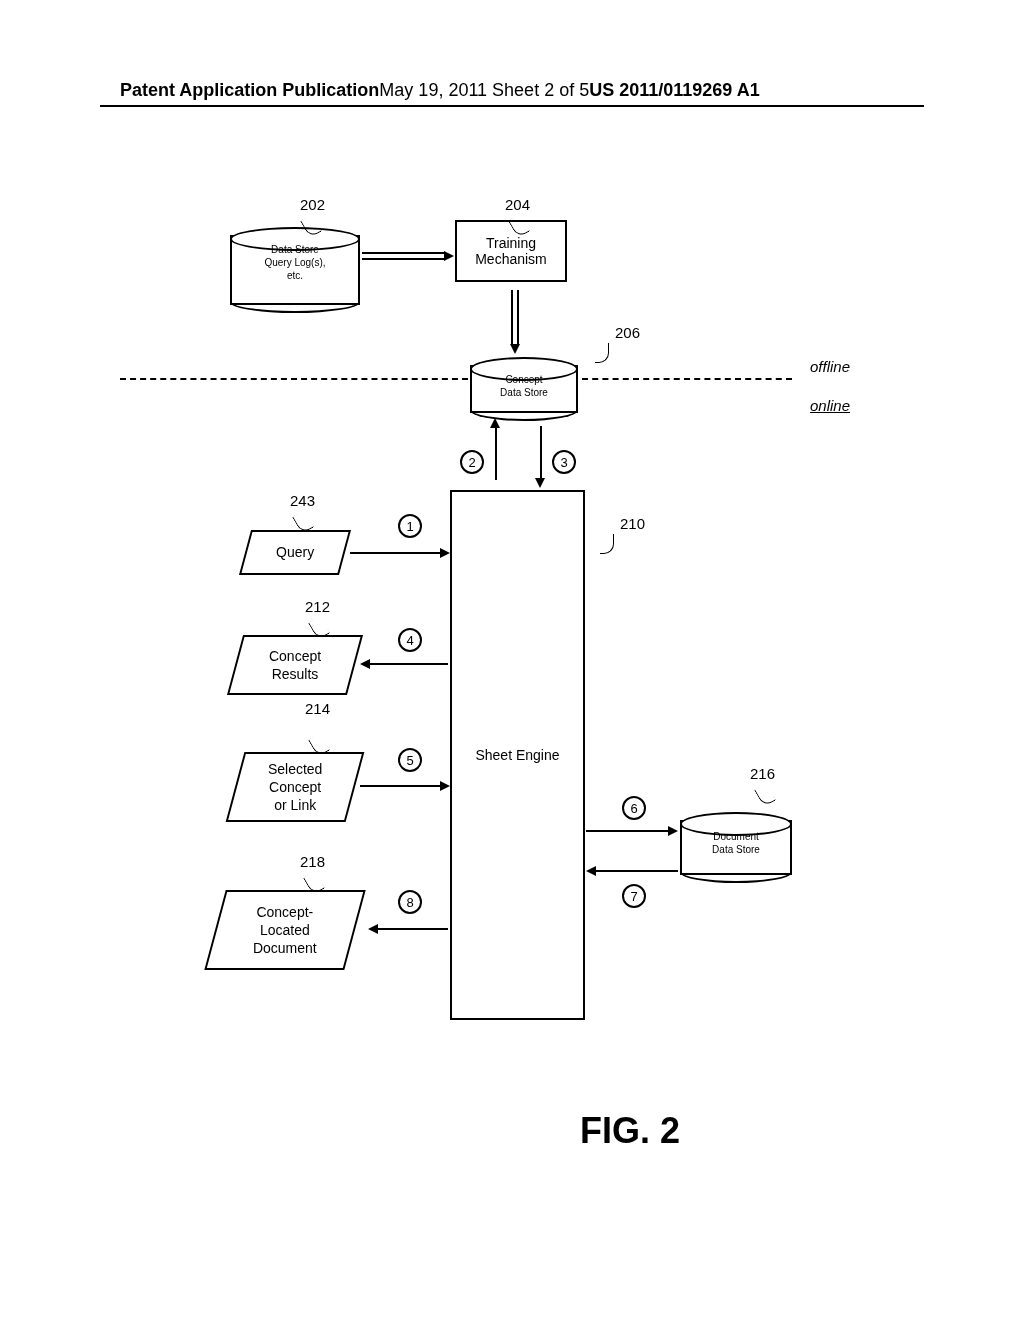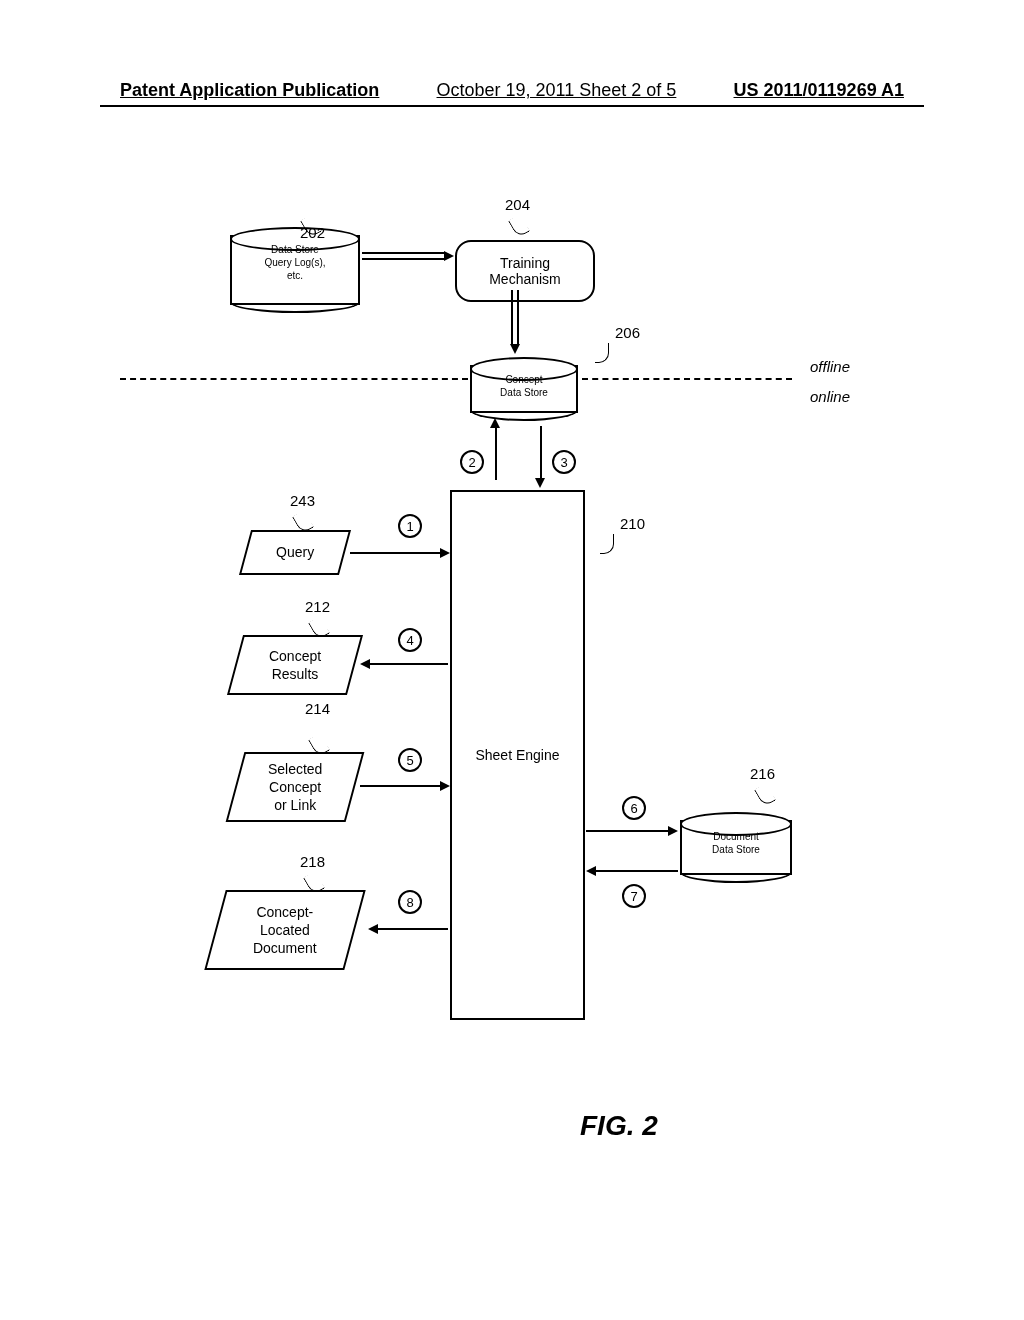--- a/index.html
+++ b/index.html
@@ -10,24 +10,23 @@
       font-family: Arial, sans-serif;
       position: relative;
     }
     .header {
       position: absolute;
       top: 80px;
       left: 0;
       width: 1024px;
       padding: 0 120px;
       display: flex;
-      justify-content: space-between;
+      justify-content: flex-start;
       align-items: center;
       font-size: 18px;
-      text-decoration: underline;
     }
     .header-left { font-weight: bold; }
     .header-center { }
     .header-right { font-weight: bold; }
     .header-line {
       position: absolute;
       top: 105px;
       left: 100px;
       width: 824px;
       height: 2px;
@@ -172,48 +171,47 @@
       border-right: 5px solid transparent;
     }
     .arrowhead.up {
       border-bottom: 10px solid black;
       border-left: 5px solid transparent;
       border-right: 5px solid transparent;
     }
     
     .fig-caption {
       position: absolute;
-      font-style: italic;
       font-weight: bold;
-      font-size: 28px;
+      font-size: 36px;
     }
   </style>
 </head>
 <body>
 
 <div class="header">
   <span class="header-left">Patent Application Publication</span>
-  <span class="header-center">October 19, 2011  Sheet 2 of 5</span>
+  <span class="header-center">May 19, 2011  Sheet 2 of 5</span>
   <span class="header-right">US 2011/0119269 A1</span>
 </div>
 <div class="header-line"></div>
 
 <div class="diagram">
 
   <div class="cylinder" style="left:230px; top:75px; width:130px; height:70px;">
     <div class="cyl-text" style="top:6px;">
       <span style="white-space:pre-line;">Data Store
 Query Log(s),
 etc.</span>
     </div>
   </div>
-  <div class="ref-label" style="left:300px; top:36px;margin-top:28px;">202</div>
+  <div class="ref-label" style="left:300px; top:36px;">202</div>
   <div class="ref-tick" style="left:304px; top:56px; transform:rotate(-30deg);"></div>
 
-  <div class="node rect" style="left:455px; top:80px; width:140px; height:62px;border-radius:16px;">
+  <div class="node rect" style="left:455px; top:60px; width:112px; height:62px;">
     <span style="white-space:pre-line;">Training
 Mechanism</span>
   </div>
   <div class="ref-label" style="left:505px; top:36px;">204</div>
   <div class="ref-tick" style="left:512px; top:56px; transform:rotate(-30deg);"></div>
 
   <div class="arrow-line" style="left:362px; top:92px; width:82px; height:2px;"></div>
   <div class="arrow-line" style="left:362px; top:98px; width:82px; height:2px;"></div>
   <div class="arrowhead right" style="left:444px; top:91px;"></div>
 
@@ -226,21 +224,21 @@
   <div class="ref-label" style="left:615px; top:164px;text-align:right;">206</div>
   <div class="ref-tick" style="left:595px; top:183px; border-left:none; border-right:1.5px solid black; border-bottom-left-radius:0; border-bottom-right-radius:10px;"></div>
 
   <div class="arrow-line" style="left:511px; top:130px; width:2px; height:55px;"></div>
   <div class="arrow-line" style="left:517px; top:130px; width:2px; height:55px;"></div>
   <div class="arrowhead down" style="left:510px; top:184px;"></div>
 
   <div class="dashed-line" style="left:120px; top:218px; width:348px;"></div>
   <div class="dashed-line" style="left:582px; top:218px; width:210px;"></div>
   <div class="italic-label" style="left:810px; top:198px;">offline</div>
-  <div class="italic-label" style="left:810px; top:228px;">online</div>
+  <div class="italic-label" style="left:810px; top:237px;text-decoration:underline;">online</div>
 
   <div class="node rect" style="left:450px; top:330px; width:135px; height:530px;">
     <span>Sheet Engine</span>
   </div>
   <div class="ref-label" style="left:620px; top:355px;">210</div>
   <div class="ref-tick" style="left:600px; top:374px; border-left:none; border-right:1.5px solid black; border-bottom-left-radius:0; border-bottom-right-radius:10px;"></div>
 
   <div class="arrow-line" style="left:495px; top:266px; width:2px; height:54px;"></div>
   <div class="arrowhead up" style="left:490px; top:258px;"></div>
   <div class="arrow-line" style="left:540px; top:266px; width:2px; height:54px;"></div>

